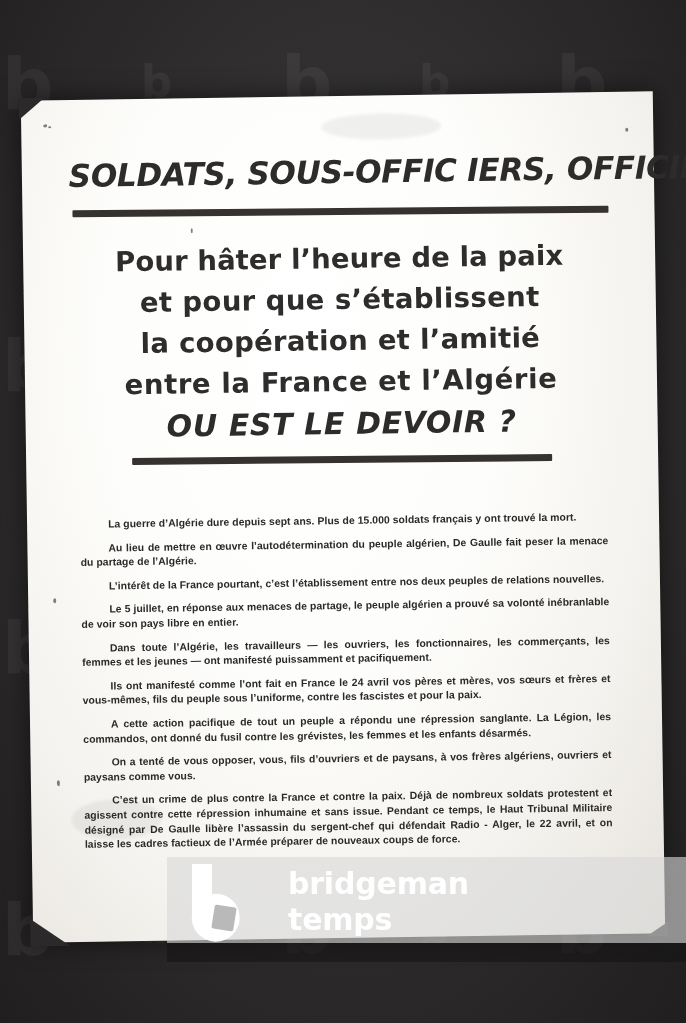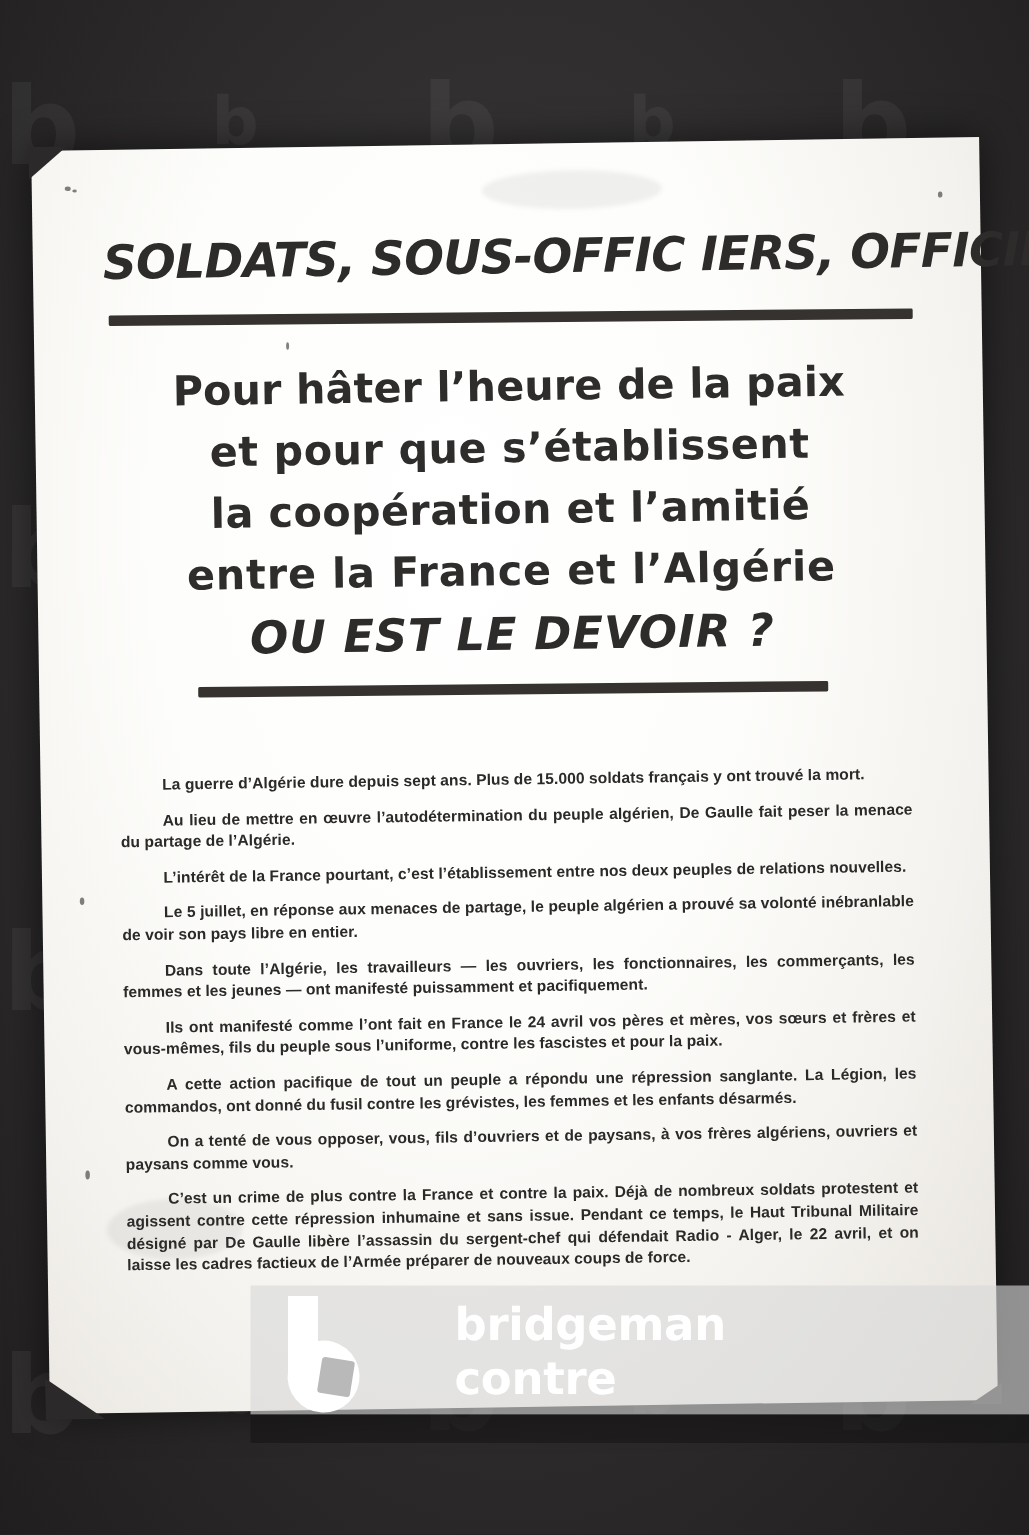--- a/index.html
+++ b/index.html
@@ -204,21 +204,21 @@
   .wm-logo {
     position: absolute;
     left: 186px;
     top: 862px;
     width: 78px;
     height: 82px;
   }
   .wm-logo svg { display: block; }
   .wm-text {
     position: absolute;
-    left: 303px;
+    left: 288px;
     top: 866px;
     font-family: "DejaVu Sans", sans-serif;
     font-weight: 700;
     font-size: 30px;
     line-height: 36px;
     color: #ffffff;
     letter-spacing: -0.2px;
   }
 </style>
 </head>
@@ -305,16 +305,16 @@
 
   <div class="wm-logo">
     <svg viewBox="0 0 78 82" width="78" height="82" aria-hidden="true">
       <path d="M6 2 h20 v30 a24 24 0 1 1 -20 20 Z" fill="#ffffff"></path>
       <rect x="27" y="44" width="22" height="24" rx="2" fill="#b9b9b9" transform="rotate(9 38 56)"></rect>
     </svg>
   </div>
 
   <div class="wm-text">
     <div>bridgeman</div>
-    <div>contre</div>
+    <div>temps</div>
   </div>
 
 </div>
 
 </body></html>

